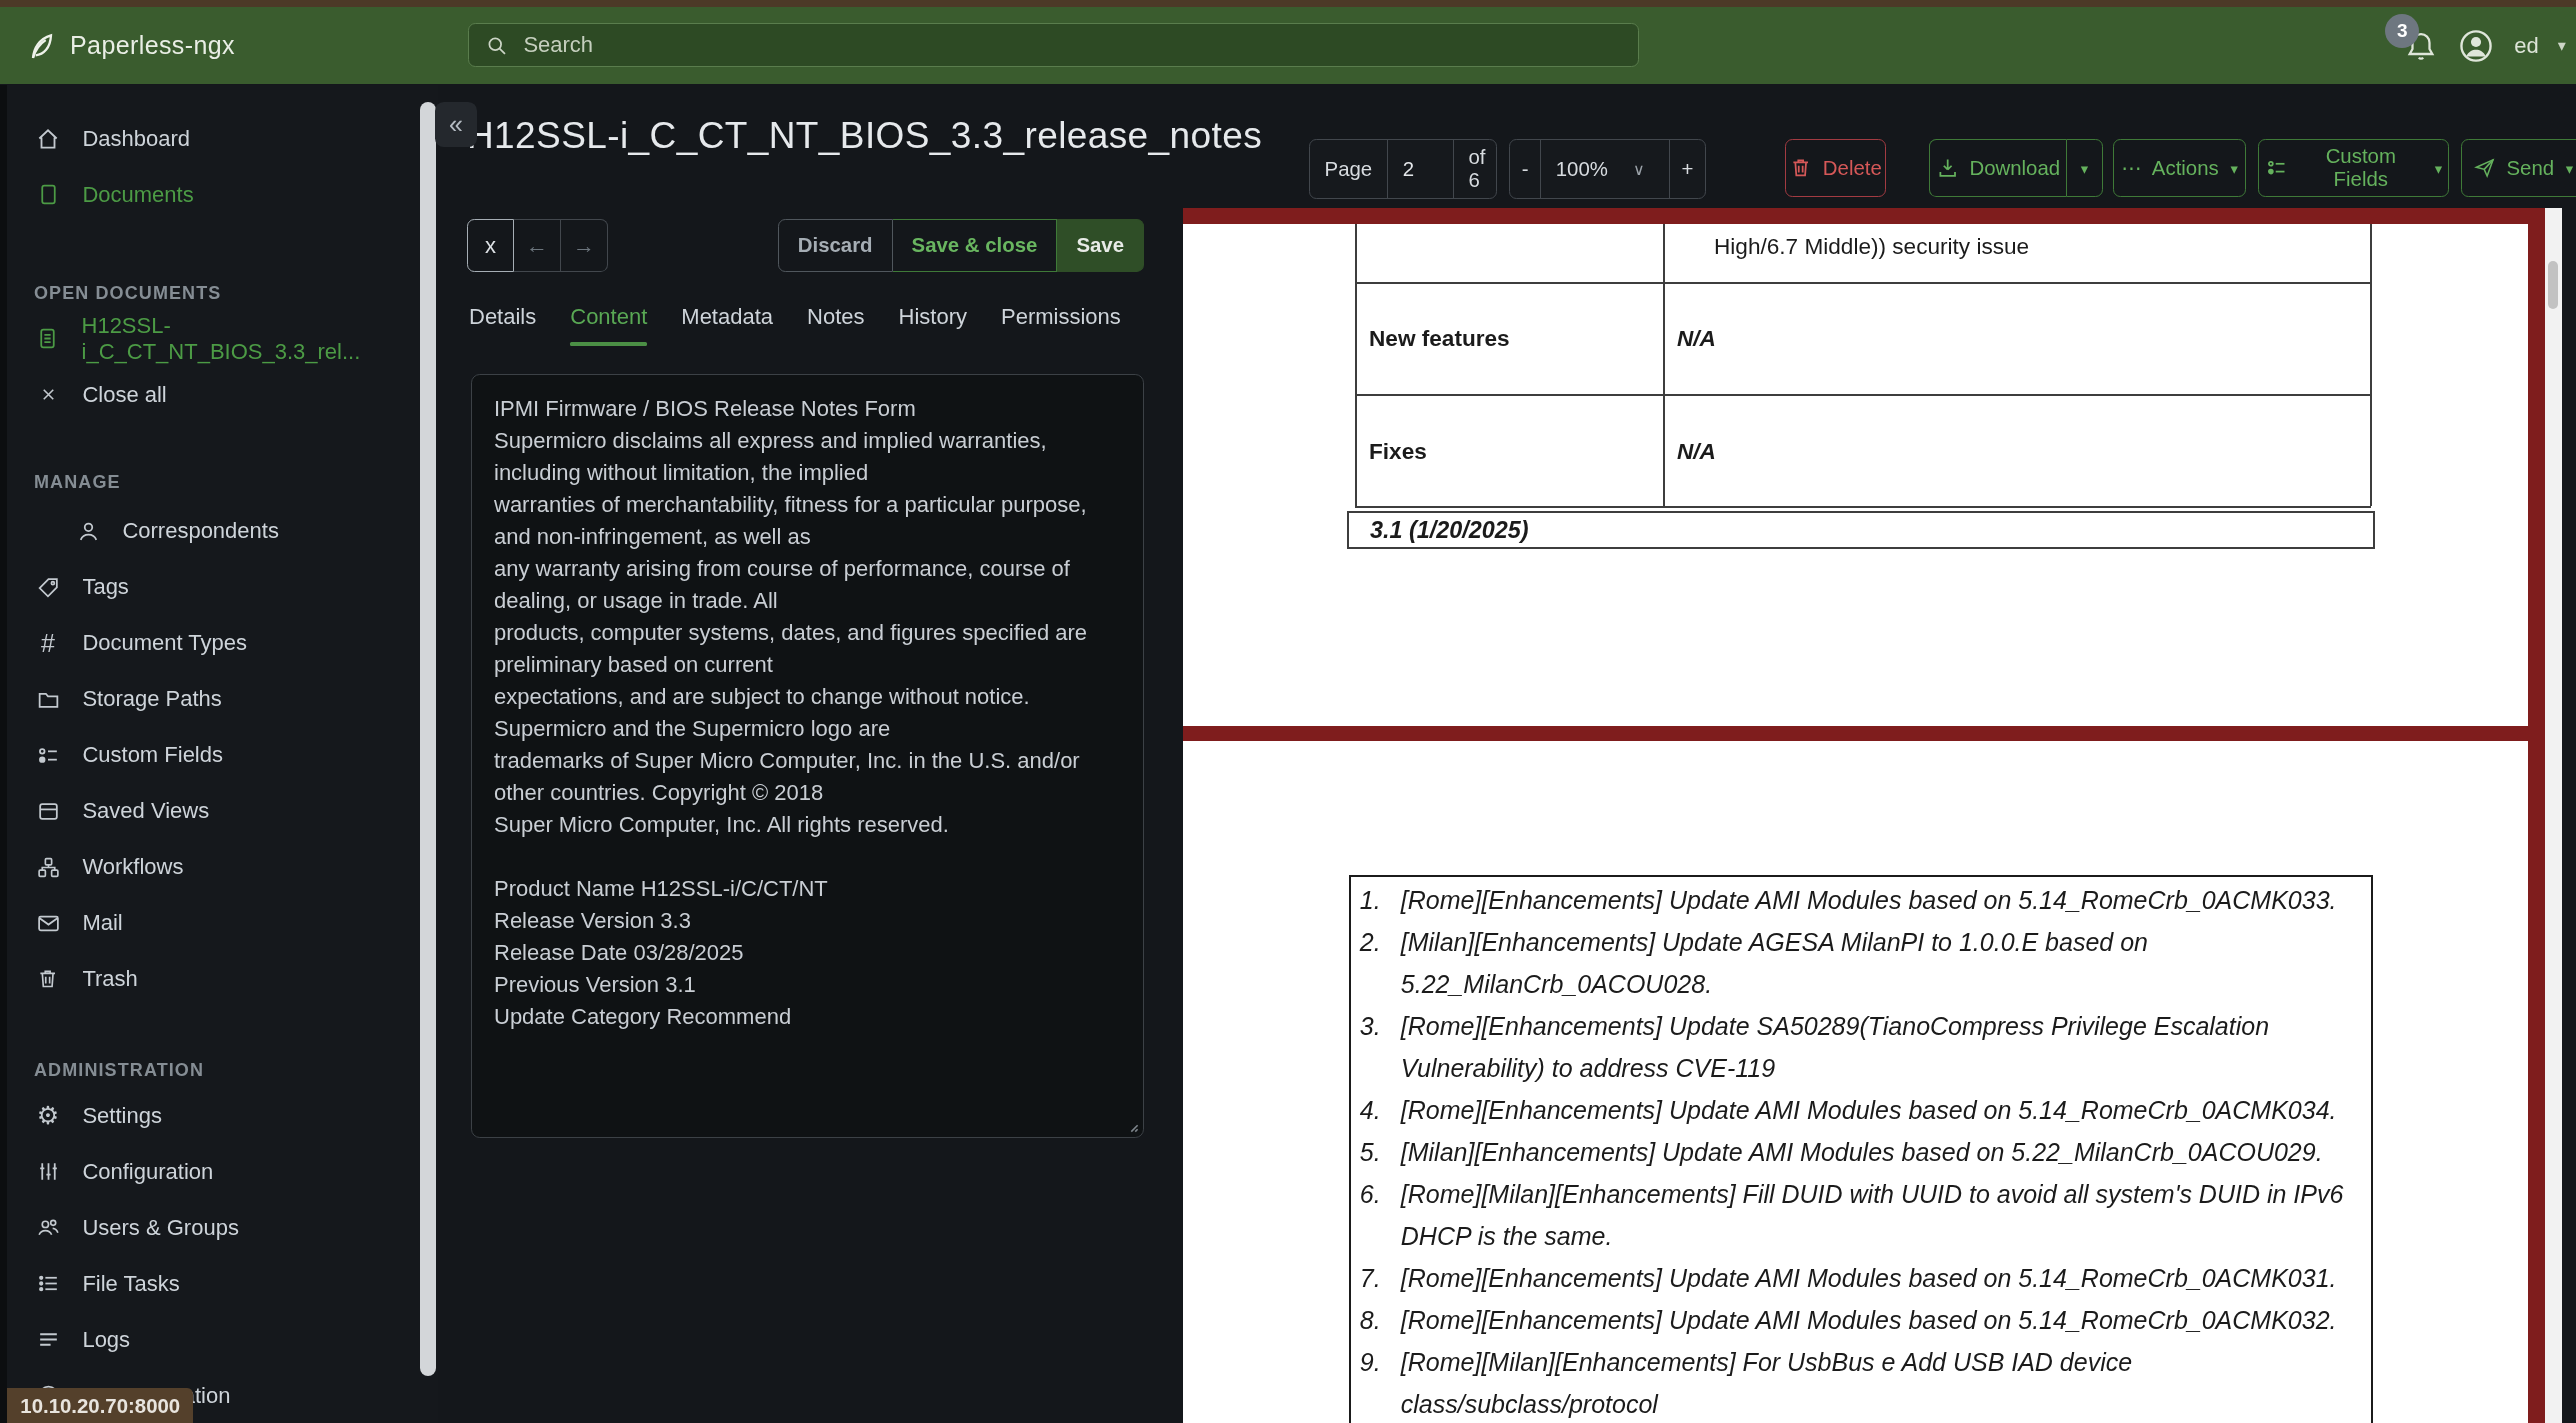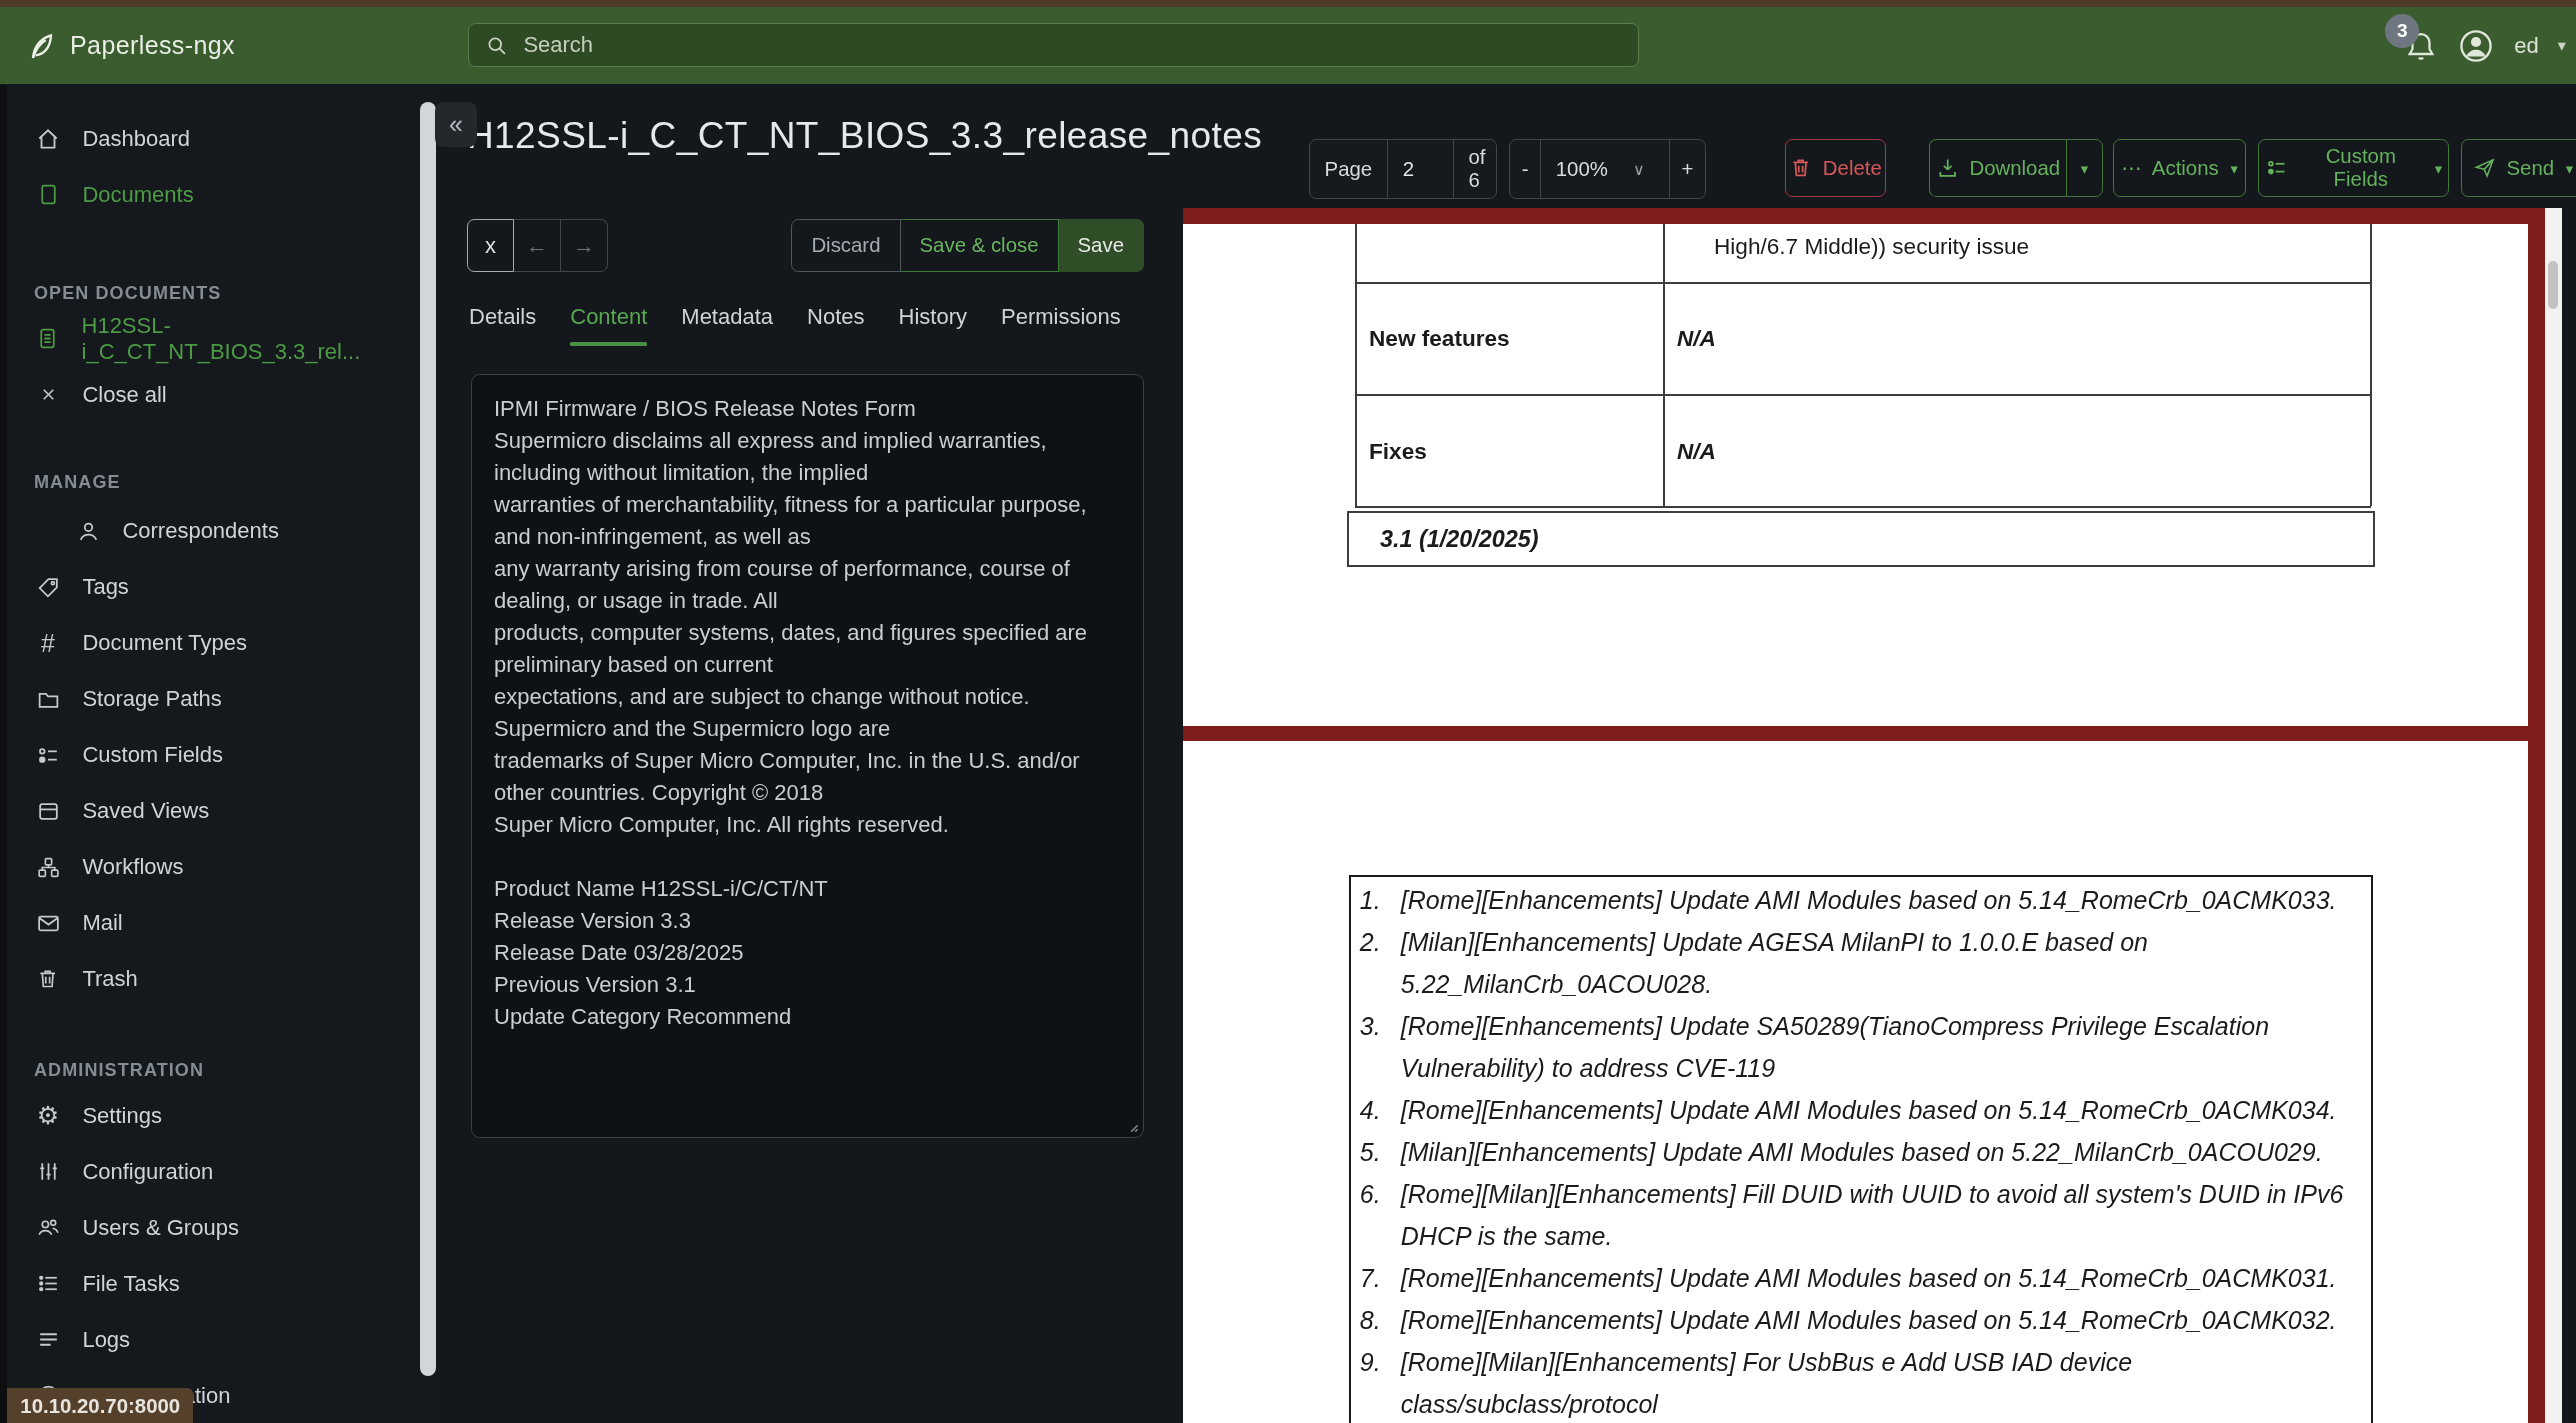--- a/index.html
+++ b/index.html
@@ -67,21 +67,21 @@
   
   .nav-row{position:absolute;left:467px;top:219px;width:677px;height:53px;}
   .navgrp{position:absolute;left:0;top:0;display:flex;height:53px;}
   .nbtn{width:47px;height:53px;display:flex;align-items:center;justify-content:center;background:transparent;
     border:1.5px solid #42474d;color:#6c757d;font-size:22px;cursor:pointer;box-sizing:border-box;}
   .nbtn.first{border-color:#a6aeb5;border-radius:7.3px 0 0 7.3px;color:#dde1e5;z-index:2;}
   .nbtn.mid{border-left:none;}
   .nbtn.last{border-left:none;border-radius:0 7.3px 7.3px 0;}
   .savegrp{position:absolute;right:0;top:0;display:flex;height:53px;}
   .sbtn{display:flex;align-items:center;justify-content:center;padding:0 19px;font-size:20.4px;cursor:pointer;
-    box-sizing:border-box;background:transparent;font-family:"Liberation Sans",sans-serif;}
+    box-sizing:border-box;background:transparent;font-family:"Liberation Sans",sans-serif;font-weight:bold;}
   .sbtn.discard{border:1.5px solid #50575d;color:#a5adb4;border-radius:7.3px 0 0 7.3px;}
   .sbtn.saveclose{border:1.5px solid #3f7a38;border-left:none;color:#69b660;}
   .sbtn.save{background:#2f4e27;border:1.5px solid #2f4e27;border-left:none;color:#e8ebe7;border-radius:0 7.3px 7.3px 0;}
   .tabs{position:absolute;left:469px;top:298px;display:flex;gap:34px;margin-top:6px;}
   .tab{font-size:22px;color:#ced4da;padding-bottom:16px;position:relative;cursor:pointer;}
   .tab.active{color:#59a854;}
   .tab.active::after{content:"";position:absolute;left:0;right:0;bottom:0;height:4.4px;background:#4b8f45;border-radius:1.5px;}
   .content-area{position:absolute;left:471px;top:374px;width:673px;height:764px;}
   .content-area textarea{width:100%;height:100%;box-sizing:border-box;background:#0f1214;border:1.5px solid #3c4146;
     border-radius:8.8px;color:#c9ced4;font-size:22px;line-height:32px;padding:17.5px 22px;resize:none;outline:none;
@@ -96,22 +96,22 @@
   .page1{top:16px;height:502px;}
   .page2{top:533px;height:683px;}
   .pdf-track{position:absolute;right:0;top:0;width:17.5px;height:100%;background:#f2f2f2;}
   .pdf-thumb{position:absolute;right:3.7px;top:53px;width:10.2px;height:48px;background:#c2c2c2;border-radius:5.8px;}
   
   .p1{position:relative;width:100%;height:100%;color:#1b1b1b;}
   .tline{position:absolute;background:#3d3d3d;}
   .p1 .txt{position:absolute;font-size:22.6px;}
   .lbl{font-weight:700;}
   .na{font-weight:700;font-style:italic;}
-  .foot-row{position:absolute;left:164px;top:287px;width:1028px;height:56px;border:2.2px solid #3d3d3d;box-sizing:border-box;
-    display:flex;align-items:center;padding-left:31px;font-size:23.4px;font-weight:700;font-style:italic;}
+  .foot-row{position:absolute;left:164px;top:287px;width:1028px;height:38px;border:2.2px solid #3d3d3d;box-sizing:border-box;
+    display:flex;align-items:center;padding-left:21px;font-size:23.4px;font-weight:700;font-style:italic;}
   
   .listbox{position:absolute;left:166px;top:134px;width:1024px;height:599px;border:2.2px solid #1b1b1b;box-sizing:border-box;
     padding:1.5px 0 0 8.8px;color:#1b1b1b;}
   .plist{margin:0;padding:0;list-style:none;font-style:italic;font-size:25px;line-height:42px;}
   .plist li{display:flex;}
   .plist .n{width:41px;flex:0 0 auto;}
   .plist .t{white-space:pre-line;}
   .p2head{font-weight:700;font-style:italic;font-size:25px;line-height:42px;margin-left:4.4px;}
   
   .status-tip{position:absolute;left:7.3px;bottom:-4.4px;background:#54402b;color:#e8e4de;font-size:20.4px;font-weight:700;

